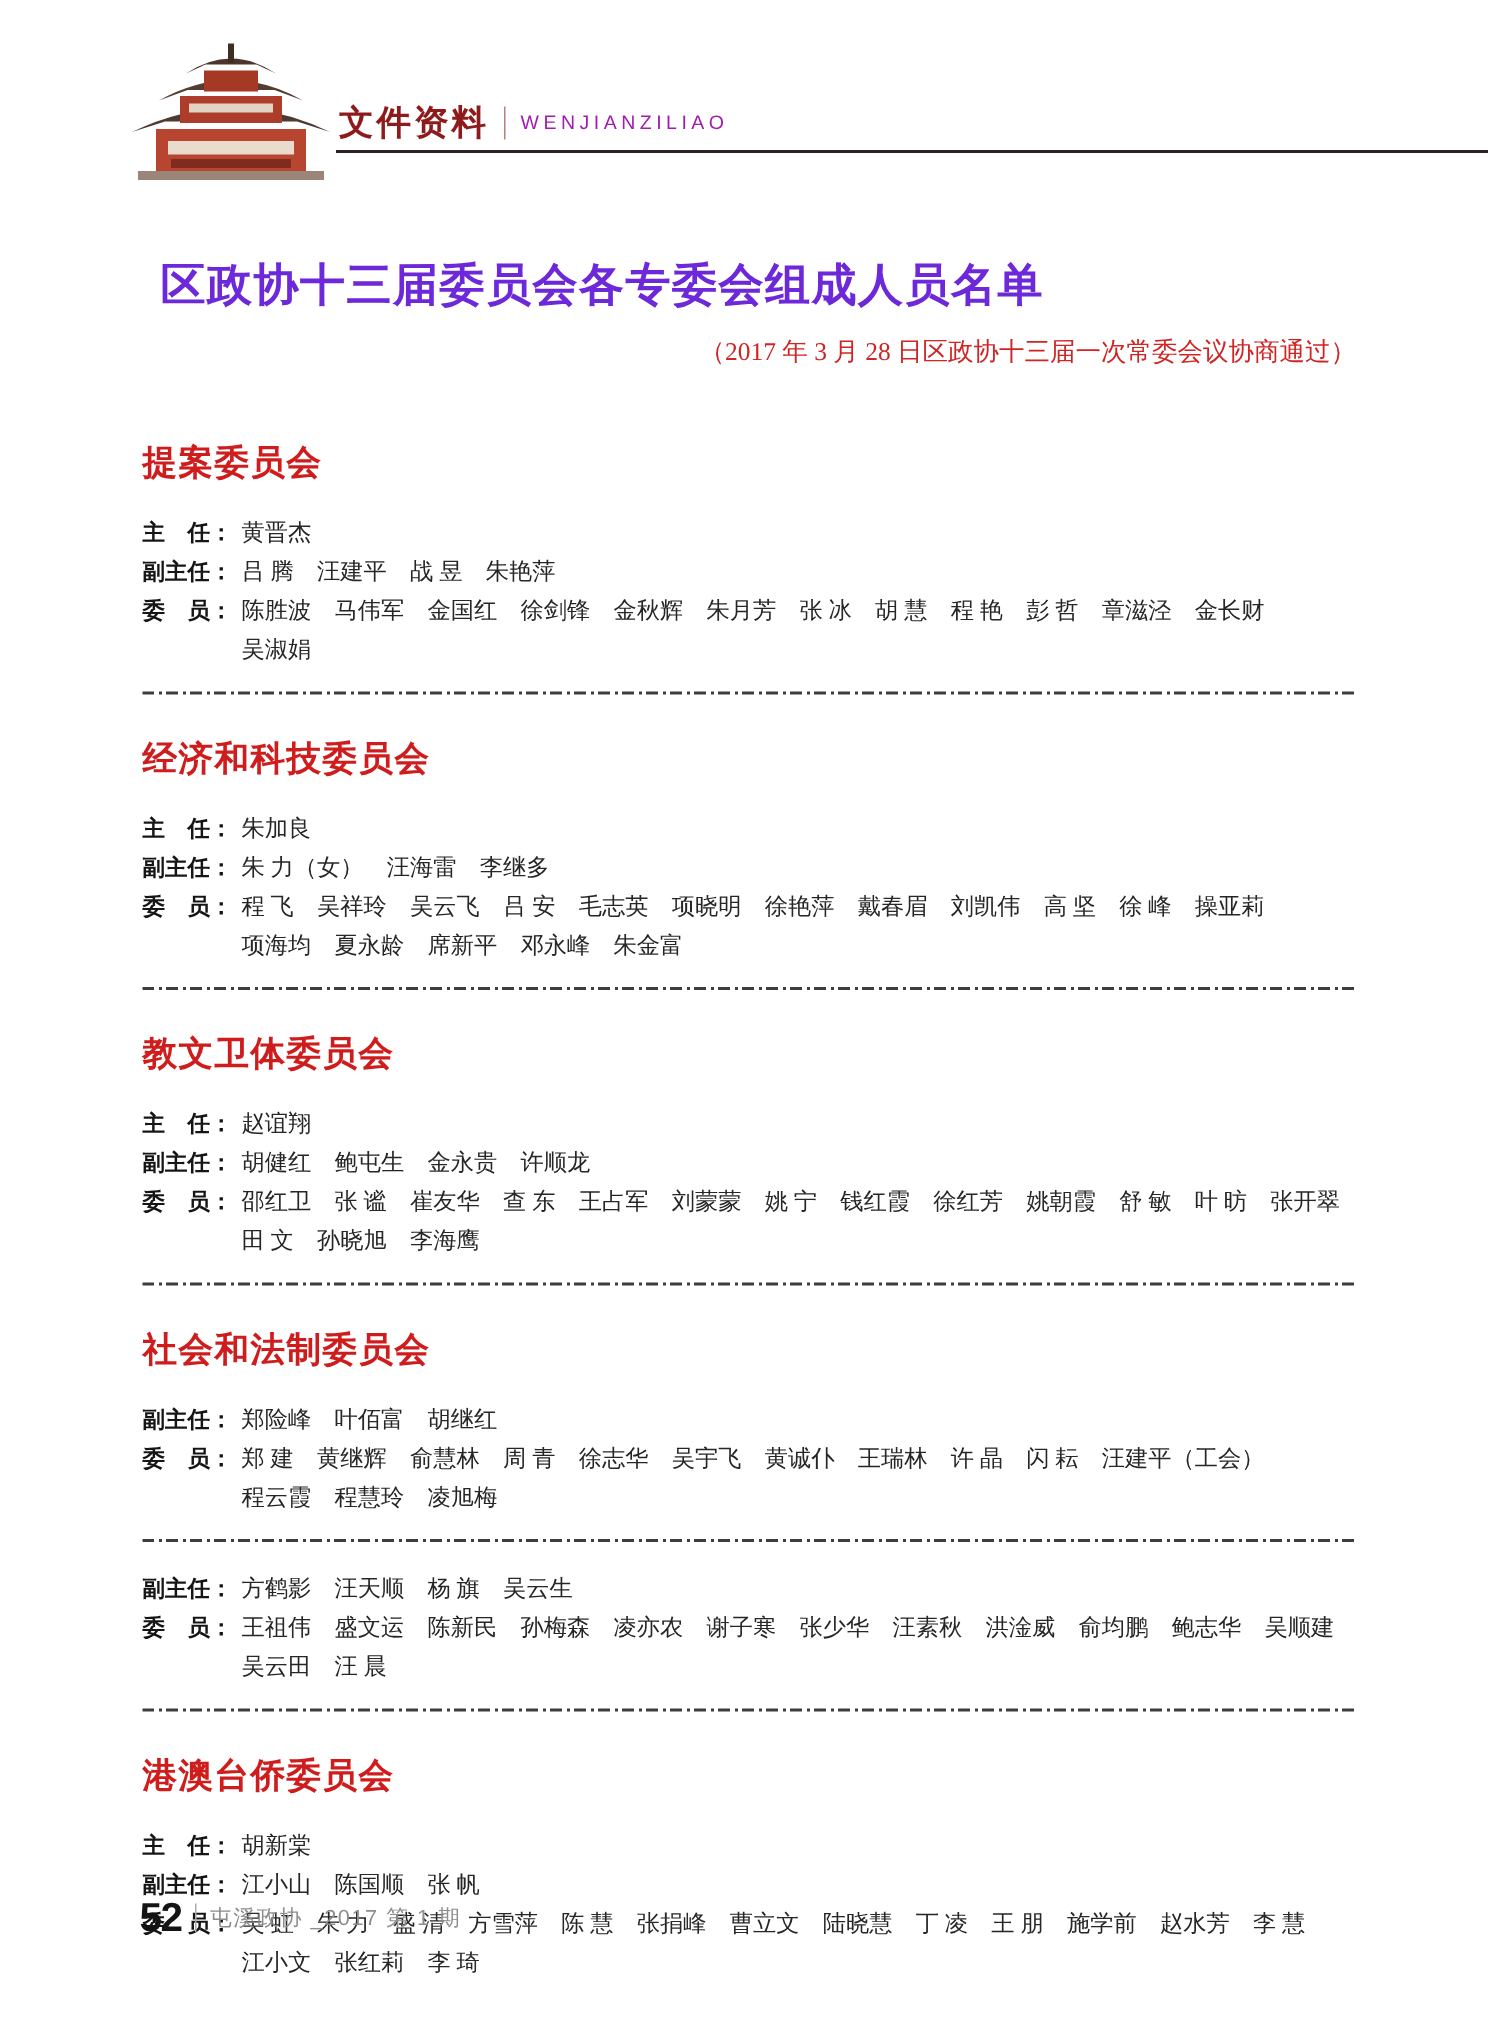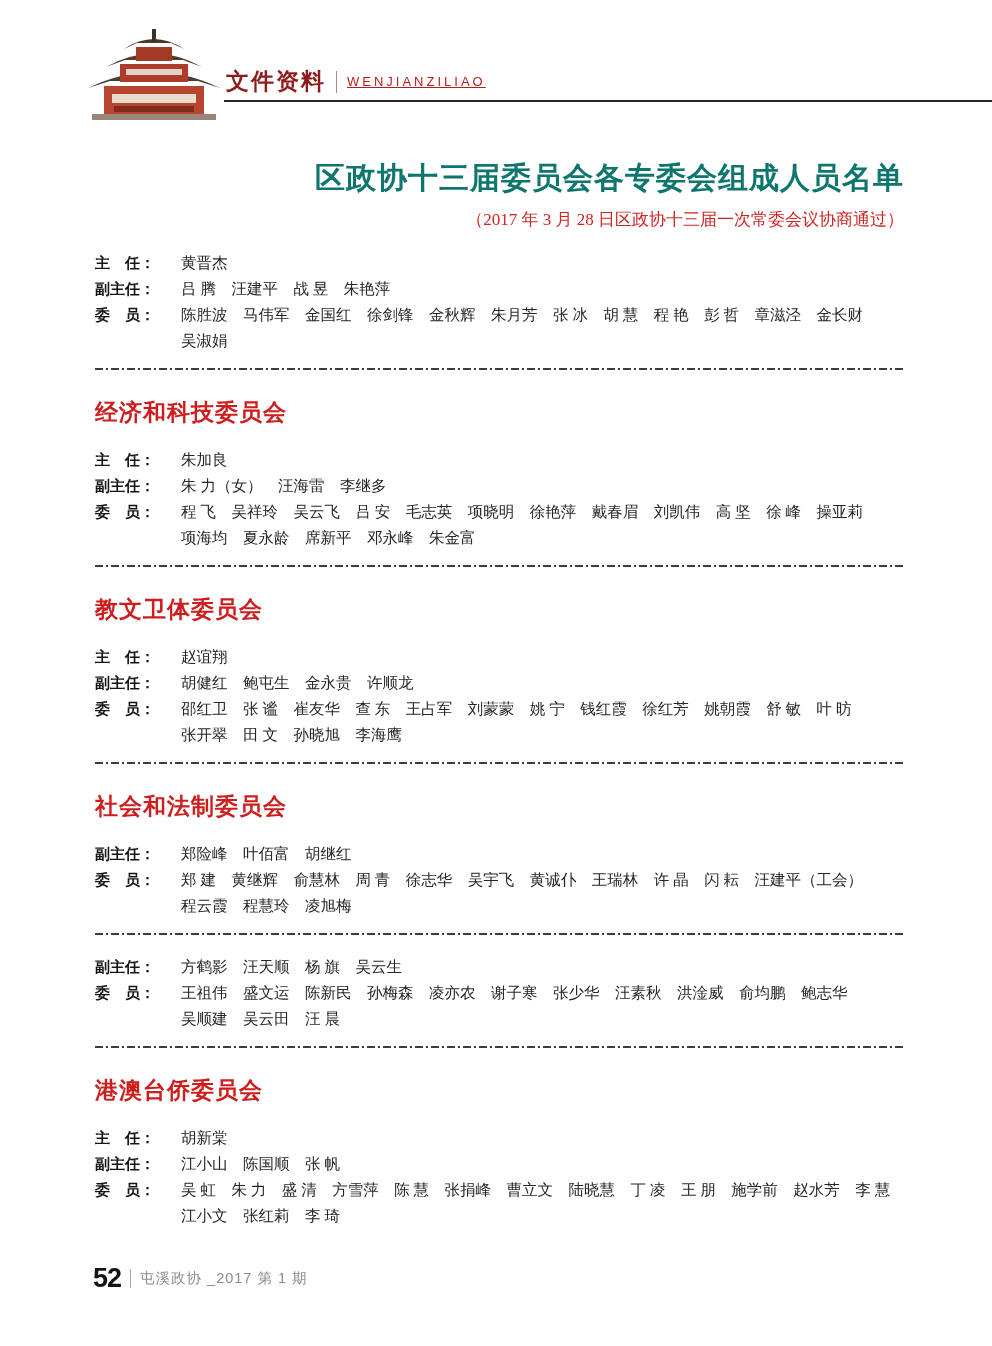--- a/index.html
+++ b/index.html
@@ -17,43 +17,43 @@
     position:absolute;left:226px;top:66px;
     display:flex;align-items:center;gap:10px;
     white-space:nowrap;
   }
   .cat-cn{
     font-family:"Liberation Serif","DejaVu Serif",serif;
     font-weight:700;font-size:23px;color:#8e1b1b;letter-spacing:2px;
   }
   .caption-sep{width:1px;height:22px;background:#b4827f;}
   .cat-py{
-    font-size:13px;color:#b91c1c;letter-spacing:3px;font-weight:400;text-decoration:underline;
+    font-size:13px;color:#a21caf;letter-spacing:3px;font-weight:400;
   }
   .header-rule{
     position:absolute;left:224px;right:0;top:100px;height:2px;background:#2b2424;
   }
   
   .main{position:absolute;top:158px;left:95px;right:88px;}
   h1.doc-title{
-    margin:0;text-align:right;
-    font-size:30px;font-weight:700;color:#0f766e;letter-spacing:1px;
+    margin:12px;text-align:left;
+    font-size:30px;font-weight:700;color:#6d28d9;letter-spacing:1px;
   }
   .doc-subtitle{
     margin-top:9px;text-align:right;
     font-family:"Liberation Serif","DejaVu Serif",serif;
     font-size:17px;color:#cf2525;
   }
   h2.committee-name{
     margin:27px 0 0 0;
     font-size:23px;font-weight:700;color:#cf1d1d;letter-spacing:1px;
   }
   .committee:first-of-type h2.committee-name{margin-top:47px;}
   .rows{margin-top:19px;}
-  .row{display:flex;line-height:26px;gap:20px;}
+  .row{display:flex;line-height:26px;}
   .lbl{
     flex:0 0 66px;
     font-weight:700;font-size:15px;color:#151515;white-space:pre;
   }
   .names{
     flex:1;
     font-family:"Liberation Serif","DejaVu Serif",serif;
     font-size:15.5px;color:#262626;word-break:keep-all;
   }
   .divider{
@@ -97,20 +97,21 @@
     <span class="cat-py">WENJIANZILIAO</span>
   </div>
   <div class="header-rule"></div>
 
   <div class="main">
 
     <h1 class="doc-title">区政协十三届委员会各专委会组成人员名单</h1>
     <div class="doc-subtitle">（2017 年 3 月 28 日区政协十三届一次常委会议协商通过）</div>
 
     <section class="committee">
+      <h2 class="committee-name">提案委员会</h2>
       <div class="rows">
         <div class="row">
           <span class="lbl">主　任：</span>
           <span class="names">黄晋杰</span>
         </div>
         <div class="row">
           <span class="lbl">副主任：</span>
           <span class="names">吕 腾　汪建平　战 昱　朱艳萍</span>
         </div>
         <div class="row">

